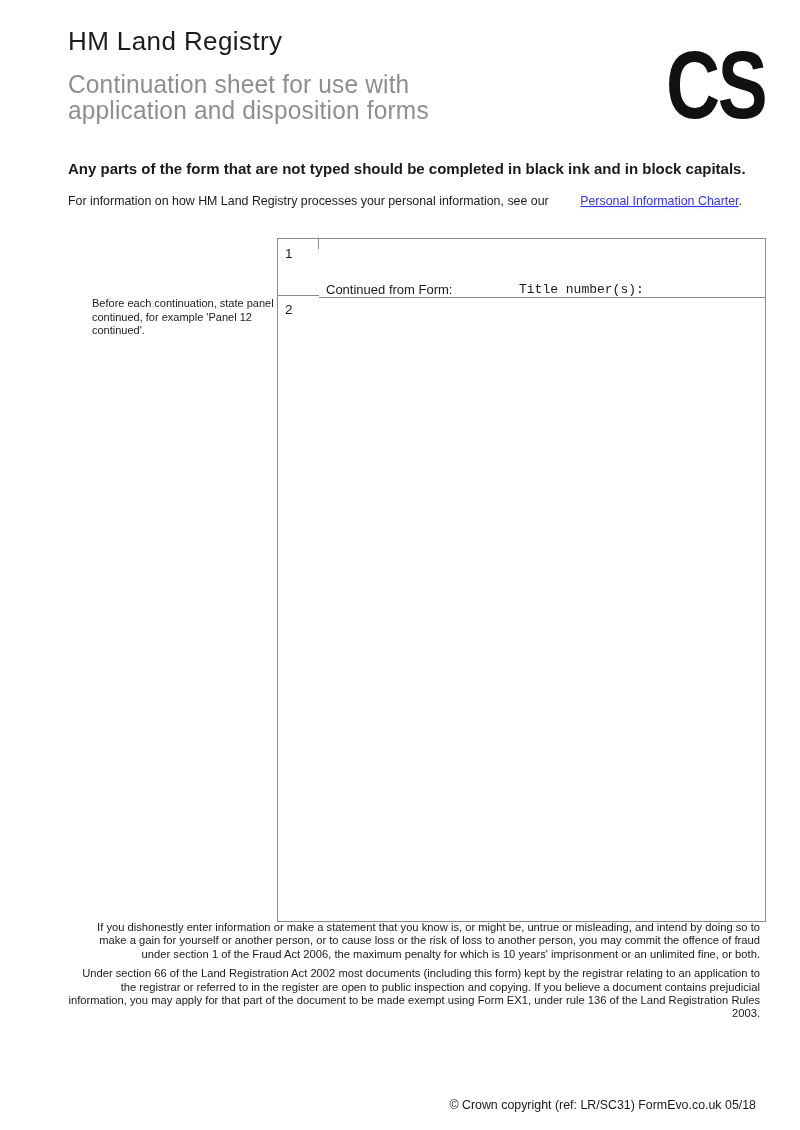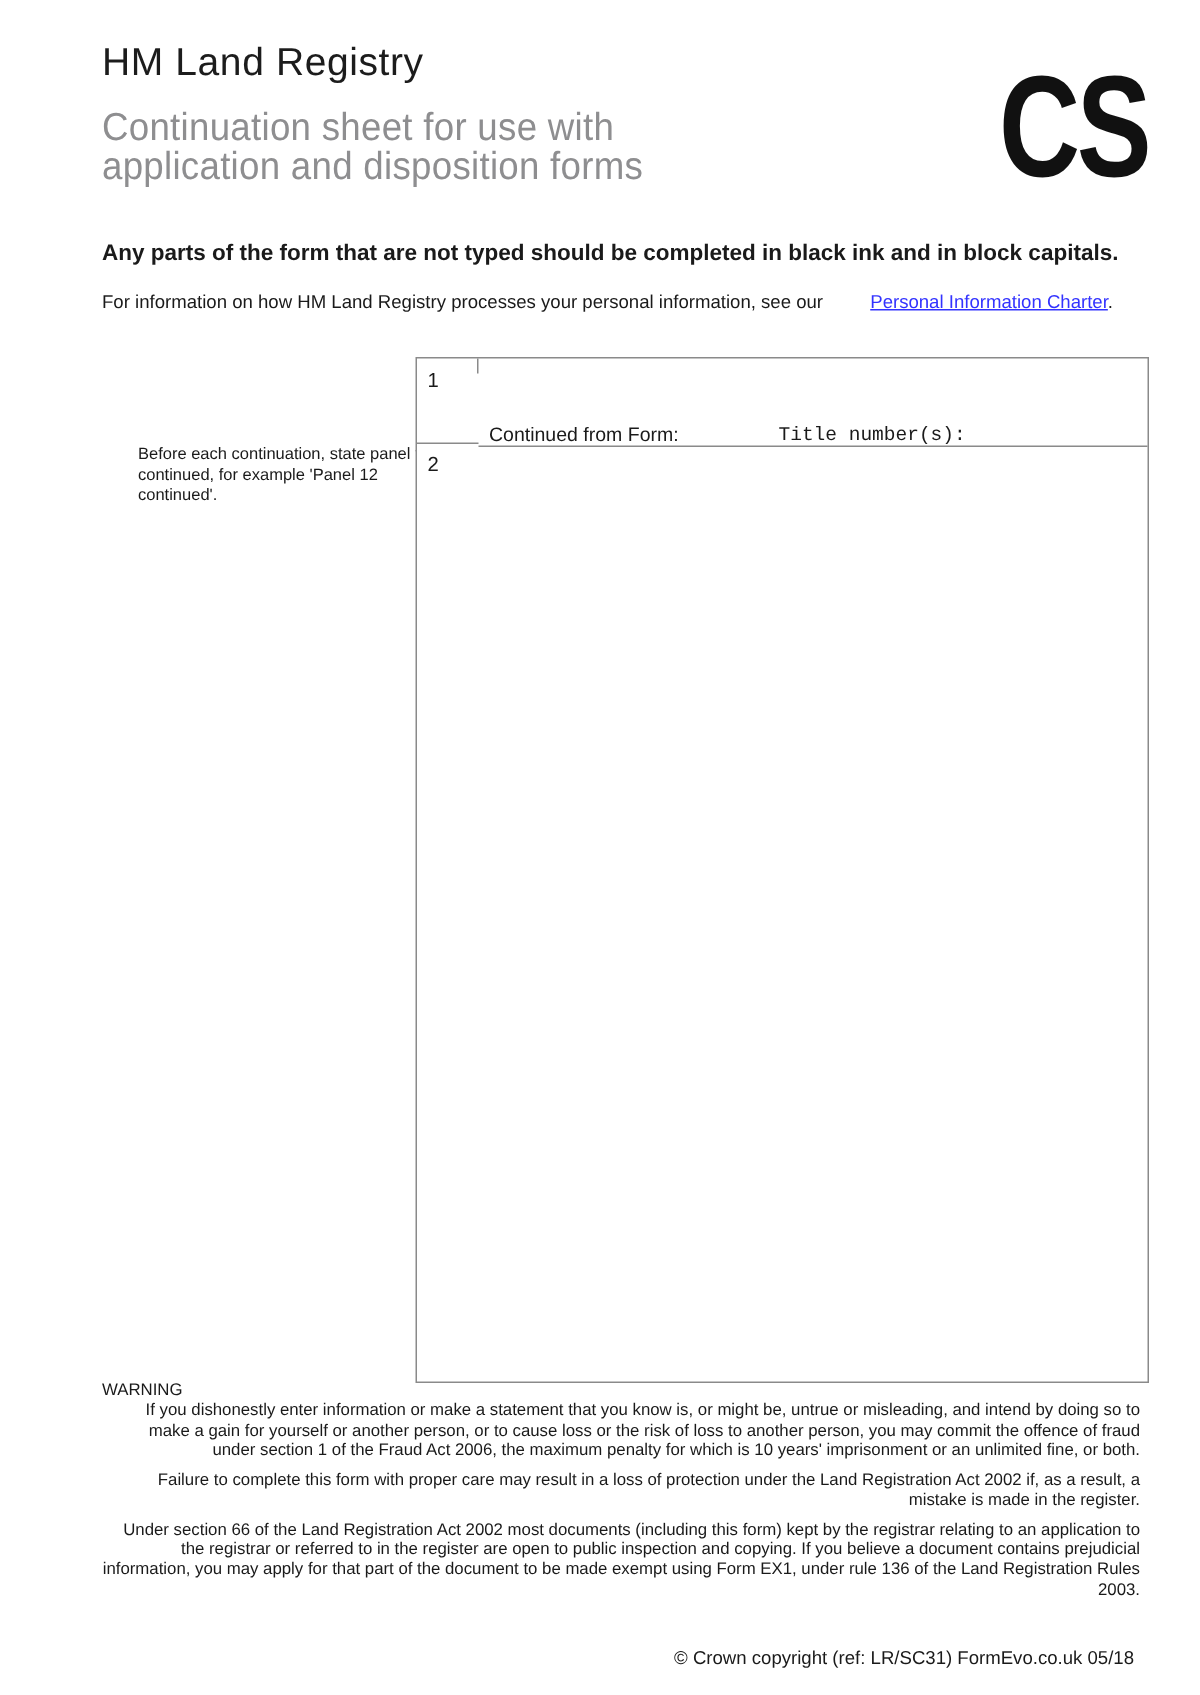--- a/index.html
+++ b/index.html
@@ -172,21 +172,19 @@
     <div class="p1-label continued-label">Continued from Form:</div>
     <div class="p1-label title-label">Title number(s):</div>
     <div class="field continued-field"></div>
     <div class="field titlenum-field"></div>
 
     <div class="panel-num p2-num">2</div>
     <div class="field continuation-field"></div>
   </div>
 
   <div class="warning-block">
-    <div class="warning-heading">WARNING</div>
     <p>If you dishonestly enter information or make a statement that you know is, or might be, untrue or misleading, and intend by doing so to make a gain for yourself or another person, or to cause loss or the risk of loss to another person, you may commit the offence of fraud under section 1 of the Fraud Act 2006, the maximum penalty for which is 10 years' imprisonment or an unlimited fine, or both.</p>
-    <p>Failure to complete this form with proper care may result in a loss of protection under the Land Registration Act 2002 if, as a result, a mistake is made in the register.</p>
     <p>Under section 66 of the Land Registration Act 2002 most documents (including this form) kept by the registrar relating to an application to the registrar or referred to in the register are open to public inspection and copying.  If you believe a document contains prejudicial information, you may apply for that part of the document to be made exempt using Form EX1, under rule 136 of the Land Registration Rules 2003.</p>
   </div>
 
   <div class="page-footer">© Crown copyright (ref: LR/SC31) FormEvo.co.uk 05/18</div>
 
 </div>
 
 </body></html>

